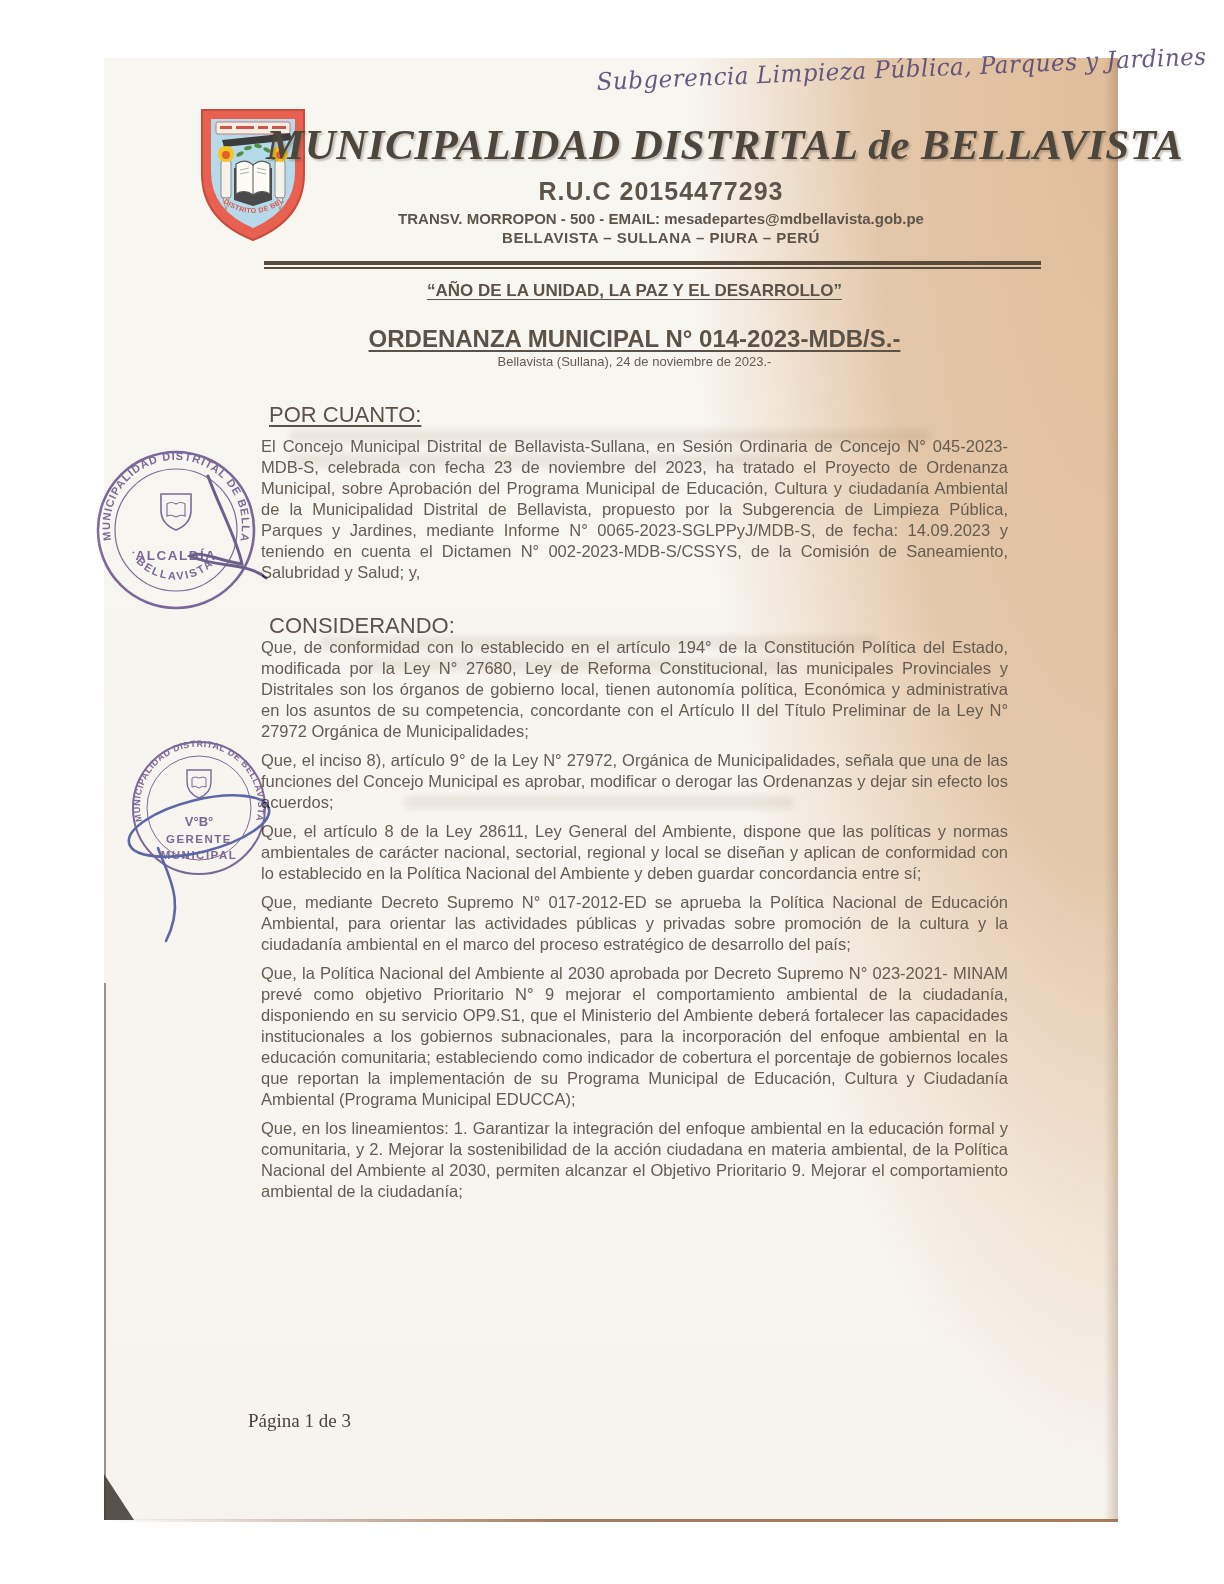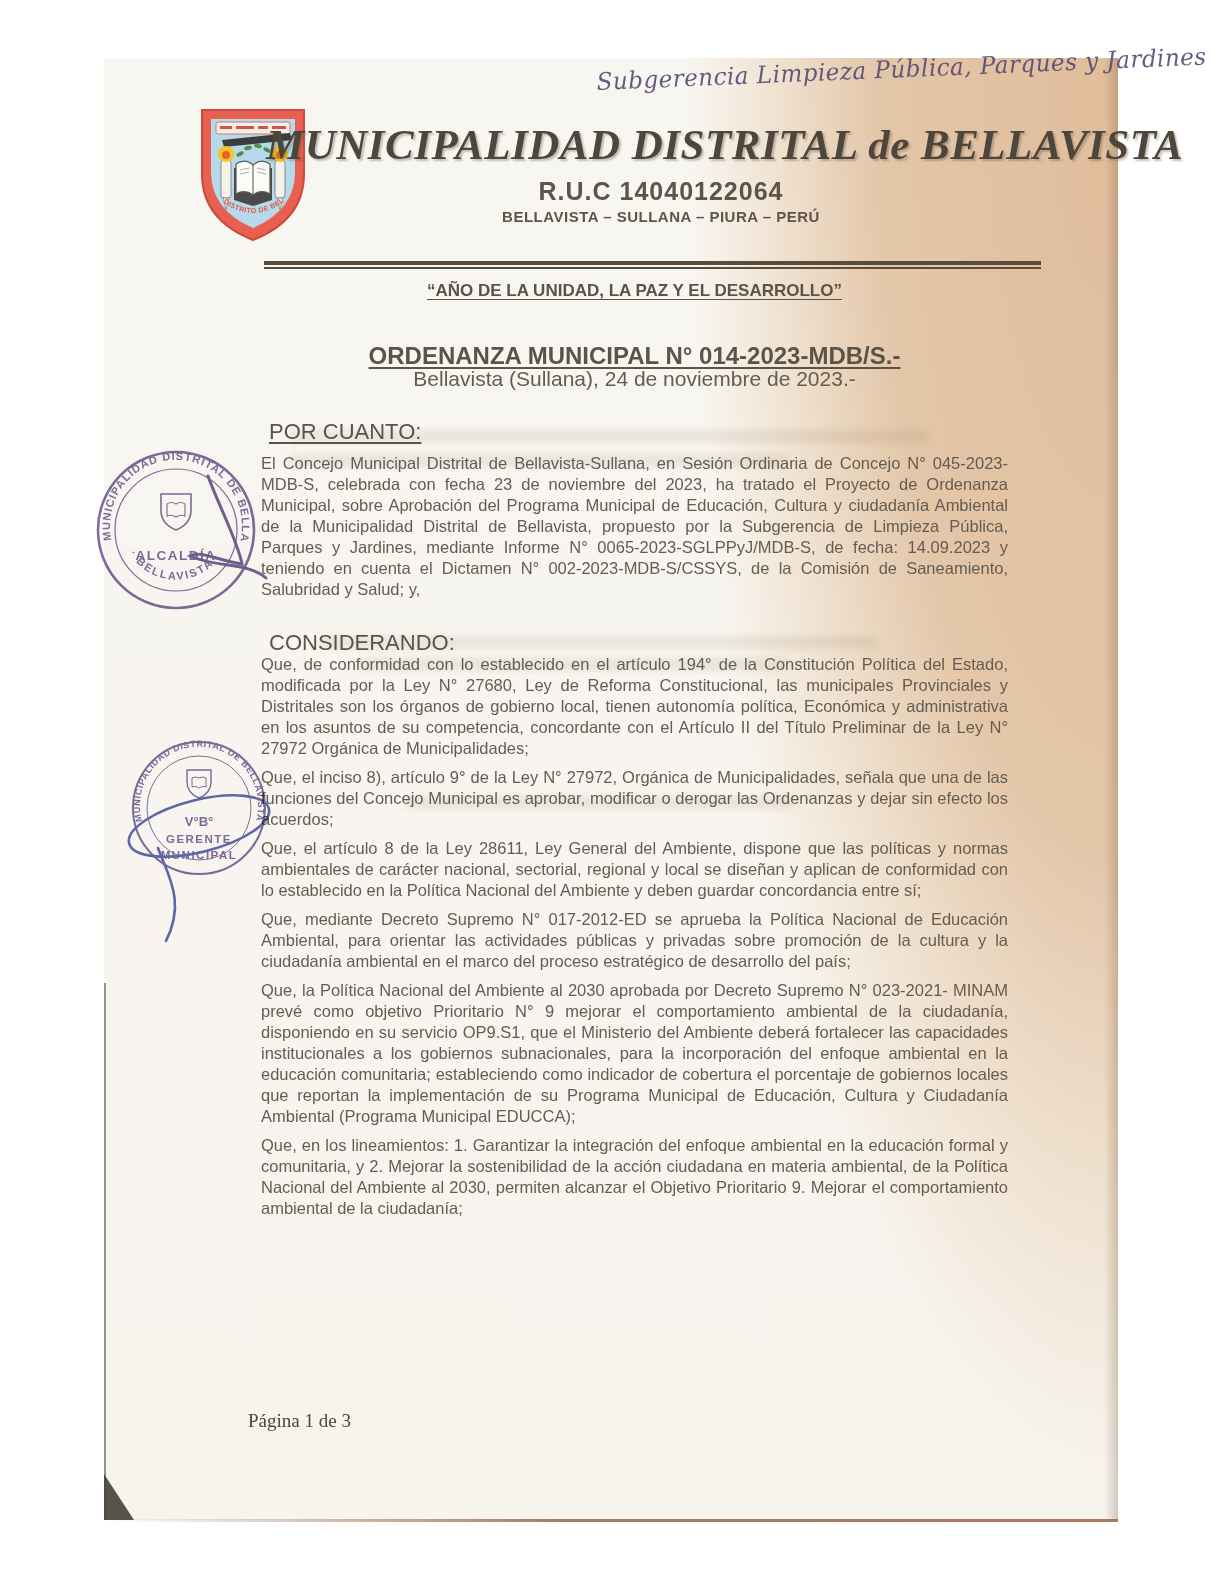--- a/index.html
+++ b/index.html
@@ -33,24 +33,24 @@
          text-shadow:2px 2px 2px rgba(95,78,60,0.35);}
   .head-ruc{margin-top:8px;font-weight:bold;font-size:25px;color:#5e554a;letter-spacing:1px;}
   .head-addr{margin-top:4px;font-weight:bold;font-size:15px;color:#5e554a;}
   .head-loc{margin-top:2px;font-weight:bold;font-size:15px;color:#5e554a;letter-spacing:0.5px;}
   .rule-double{position:absolute;left:160px;top:203px;width:777px;height:2px;
          border-top:4px solid #594c3d;border-bottom:2px solid #594c3d;}
   
   .col{position:absolute;left:157px;top:222px;width:747px;color:#655c51;
        font-size:16.5px;line-height:21px;}
   .motto{text-align:center;font-weight:bold;font-size:17px;color:#5c5348;
-         text-decoration:underline;text-underline-offset:3px;margin:0 0 44px 0;}
+         text-decoration:underline;text-underline-offset:3px;margin:0 0 27px 0;}
   .ord-title{text-align:center;font-weight:bold;font-size:24px;color:#5c5348;
          text-decoration:underline;text-underline-offset:3px;margin:0;}
-  .date-line{text-align:center;font-size:21px;margin:2px 0 0 0;}
+  .date-line{text-align:center;font-size:13px;margin:2px 0 0 0;}
   .addressee{font-weight:bold;font-size:17.5px;color:#5c5348;margin:25px 0 0 0;}
   .section-h{font-weight:normal;font-size:22px;color:#5c5348;margin:32px 0 0 8px;}
   .section-h.u{text-decoration:underline;text-underline-offset:3px;}
   .para{text-align:justify;margin:11px 0 0 0;}
   .para.tight{margin-top:1px;}
   .para.gap{margin-top:8px;}
   .page-num{position:absolute;left:144px;top:1352px;width:747px;
          font-family:"Liberation Serif",serif;font-size:19px;color:#4b443b;}
   
   .ghost{position:absolute;height:13px;background:rgba(138,112,84,0.12);filter:blur(3px);border-radius:7px;}
@@ -116,21 +116,22 @@
         </g>
         <path id="logo-arc" d="M28,98 Q61,124 94,98" fill="none"></path>
         <text font-size="7" font-weight="bold" fill="#d8584c" letter-spacing="0.4">
           <textPath href="#logo-arc" startOffset="4">DISTRITO DE BELLAVISTA</textPath>
         </text>
       </svg>
     </div>
 
     <div class="head-text">
       <div class="head-title">MUNICIPALIDAD DISTRITAL de BELLAVISTA</div>
-      <div class="head-ruc">R.U.C 14040122064</div>
+      <div class="head-ruc">R.U.C 20154477293</div>
+      <div class="head-addr">TRANSV. MORROPON - 500 - EMAIL: mesadepartes@mdbellavista.gob.pe</div>
       <div class="head-loc">BELLAVISTA – SULLANA – PIURA – PERÚ</div>
     </div>
     <div class="rule-double"></div>
 
     <div class="ghost" style="left:185px;top:372px;width:640px;"></div>
     <div class="ghost" style="left:185px;top:396px;width:500px;"></div>
     <div class="ghost" style="left:215px;top:578px;width:560px;"></div>
     <div class="ghost" style="left:255px;top:600px;width:430px;"></div>
     <div class="ghost" style="left:300px;top:738px;width:390px;"></div>
 

